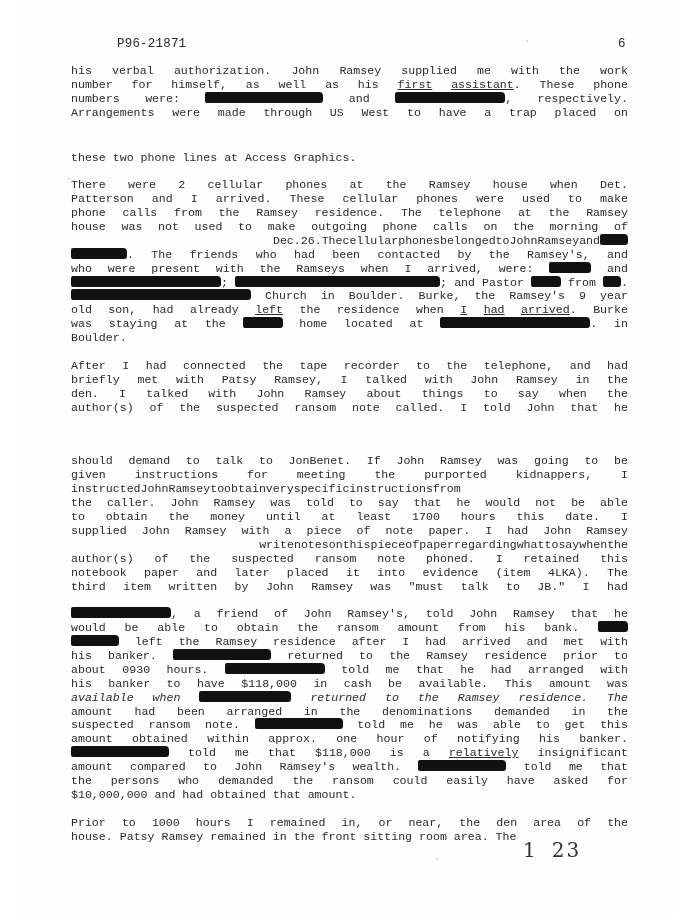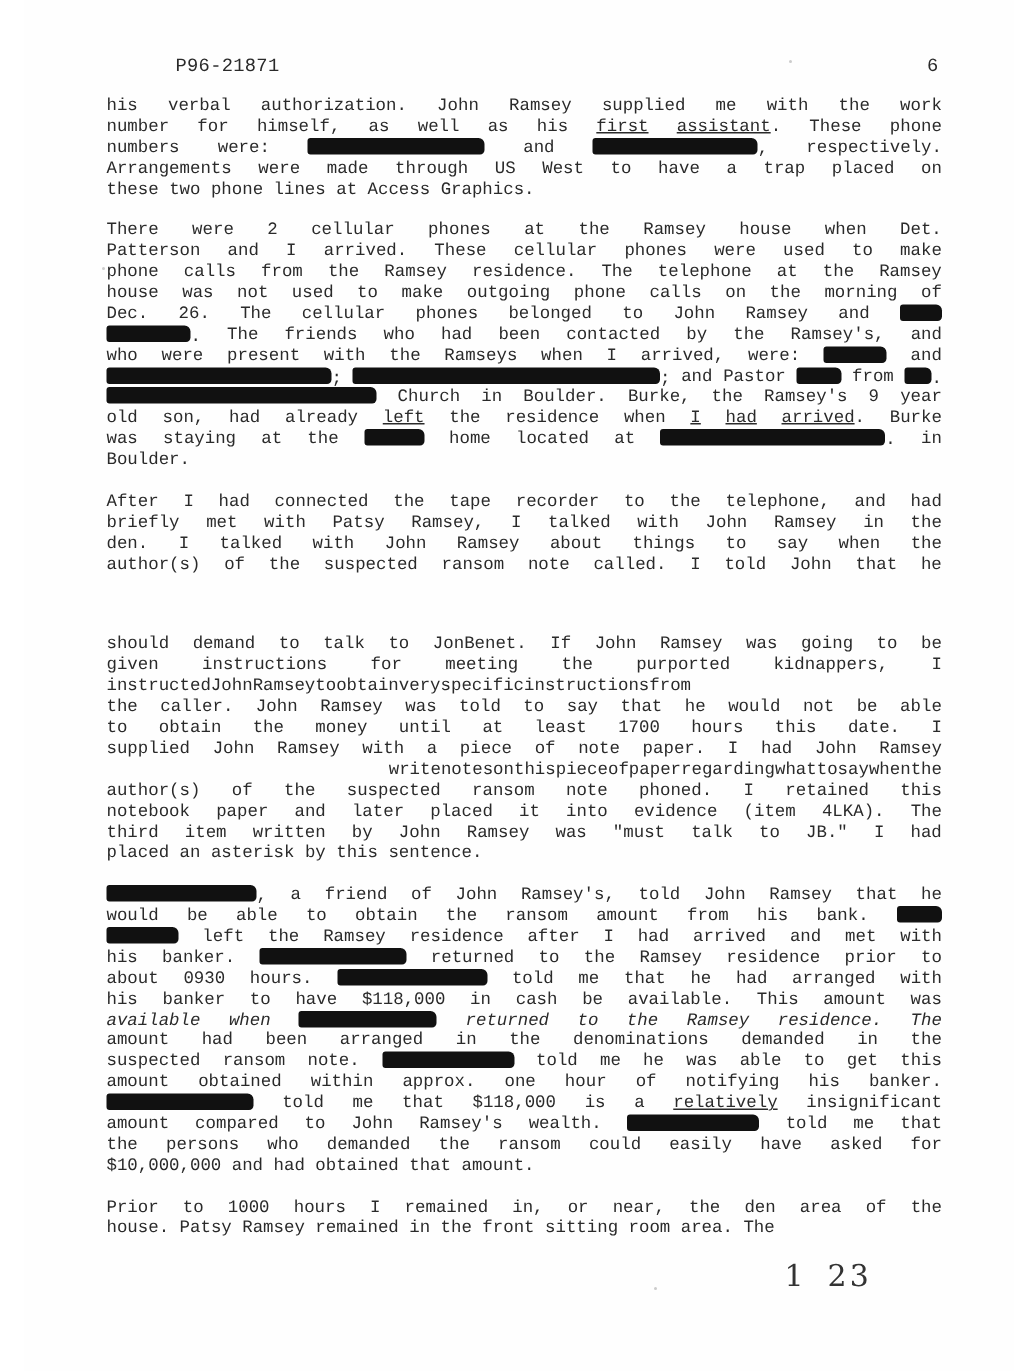--- a/index.html
+++ b/index.html
@@ -71,21 +71,21 @@
           <span><span>through</span></span>
           <span><span>US</span></span>
           <span><span>West</span></span>
           <span><span>to</span></span>
           <span><span>have</span></span>
           <span><span>a</span></span>
           <span><span>trap</span></span>
           <span><span>placed</span></span>
           <span><span>on</span></span>
         </div>
-        <div style="height: 13.9px; white-space: nowrap;"><span><span>these</span></span> <span><span>two</span></span> <span><span>phone</span></span> <span><span>lines</span></span> <span><span>at</span></span> <span><span>Access</span></span> <span><span>Graphics.</span></span></div>
+        <div style="height: 13.9px; white-space: nowrap; margin-top: 31px;"><span><span>these</span></span> <span><span>two</span></span> <span><span>phone</span></span> <span><span>lines</span></span> <span><span>at</span></span> <span><span>Access</span></span> <span><span>Graphics.</span></span></div>
       </div>
       <div class="para">
         <div style="height: 13.9px; white-space: nowrap; display: flex; justify-content: space-between;">
           <span><span>There</span></span>
           <span><span>were</span></span>
           <span><span>2</span></span>
           <span><span>cellular</span></span>
           <span><span>phones</span></span>
           <span><span>at</span></span>
           <span><span>the</span></span>
@@ -128,21 +128,21 @@
           <span><span>to</span></span>
           <span><span>make</span></span>
           <span><span>outgoing</span></span>
           <span><span>phone</span></span>
           <span><span>calls</span></span>
           <span><span>on</span></span>
           <span><span>the</span></span>
           <span><span>morning</span></span>
           <span><span>of</span></span>
         </div>
-        <div style="height: 13.9px; white-space: nowrap; display: flex; justify-content: space-between;">
+        <div style="height: 13.9px; white-space: nowrap; display: flex; justify-content: flex-end;">
           <span><span>Dec.</span></span>
           <span><span>26.</span></span>
           <span><span>The</span></span>
           <span><span>cellular</span></span>
           <span><span>phones</span></span>
           <span><span>belonged</span></span>
           <span><span>to</span></span>
           <span><span>John</span></span>
           <span><span>Ramsey</span></span>
           <span><span>and</span></span>
@@ -409,21 +409,20 @@
           <span><span>John</span></span>
           <span><span>Ramsey</span></span>
           <span><span>was</span></span>
           <span><span>"must</span></span>
           <span><span>talk</span></span>
           <span><span>to</span></span>
           <span><span>JB."</span></span>
           <span><span>I</span></span>
           <span><span>had</span></span>
         </div>
-        <div style="height: 13.9px; white-space: nowrap;"><span><span>placed</span></span> <span><span>an</span></span> <span><span>asterisk</span></span> <span><span>by</span></span> <span><span>this</span></span> <span><span>sentence.</span></span></div>
       </div>
       <div class="para">
         <div style="height: 13.9px; white-space: nowrap; display: flex; justify-content: space-between;">
           <span><span class="redact" style="width: 100px;"></span><span>,</span></span>
           <span><span>a</span></span>
           <span><span>friend</span></span>
           <span><span>of</span></span>
           <span><span>John</span></span>
           <span><span>Ramsey's,</span></span>
           <span><span>told</span></span>

